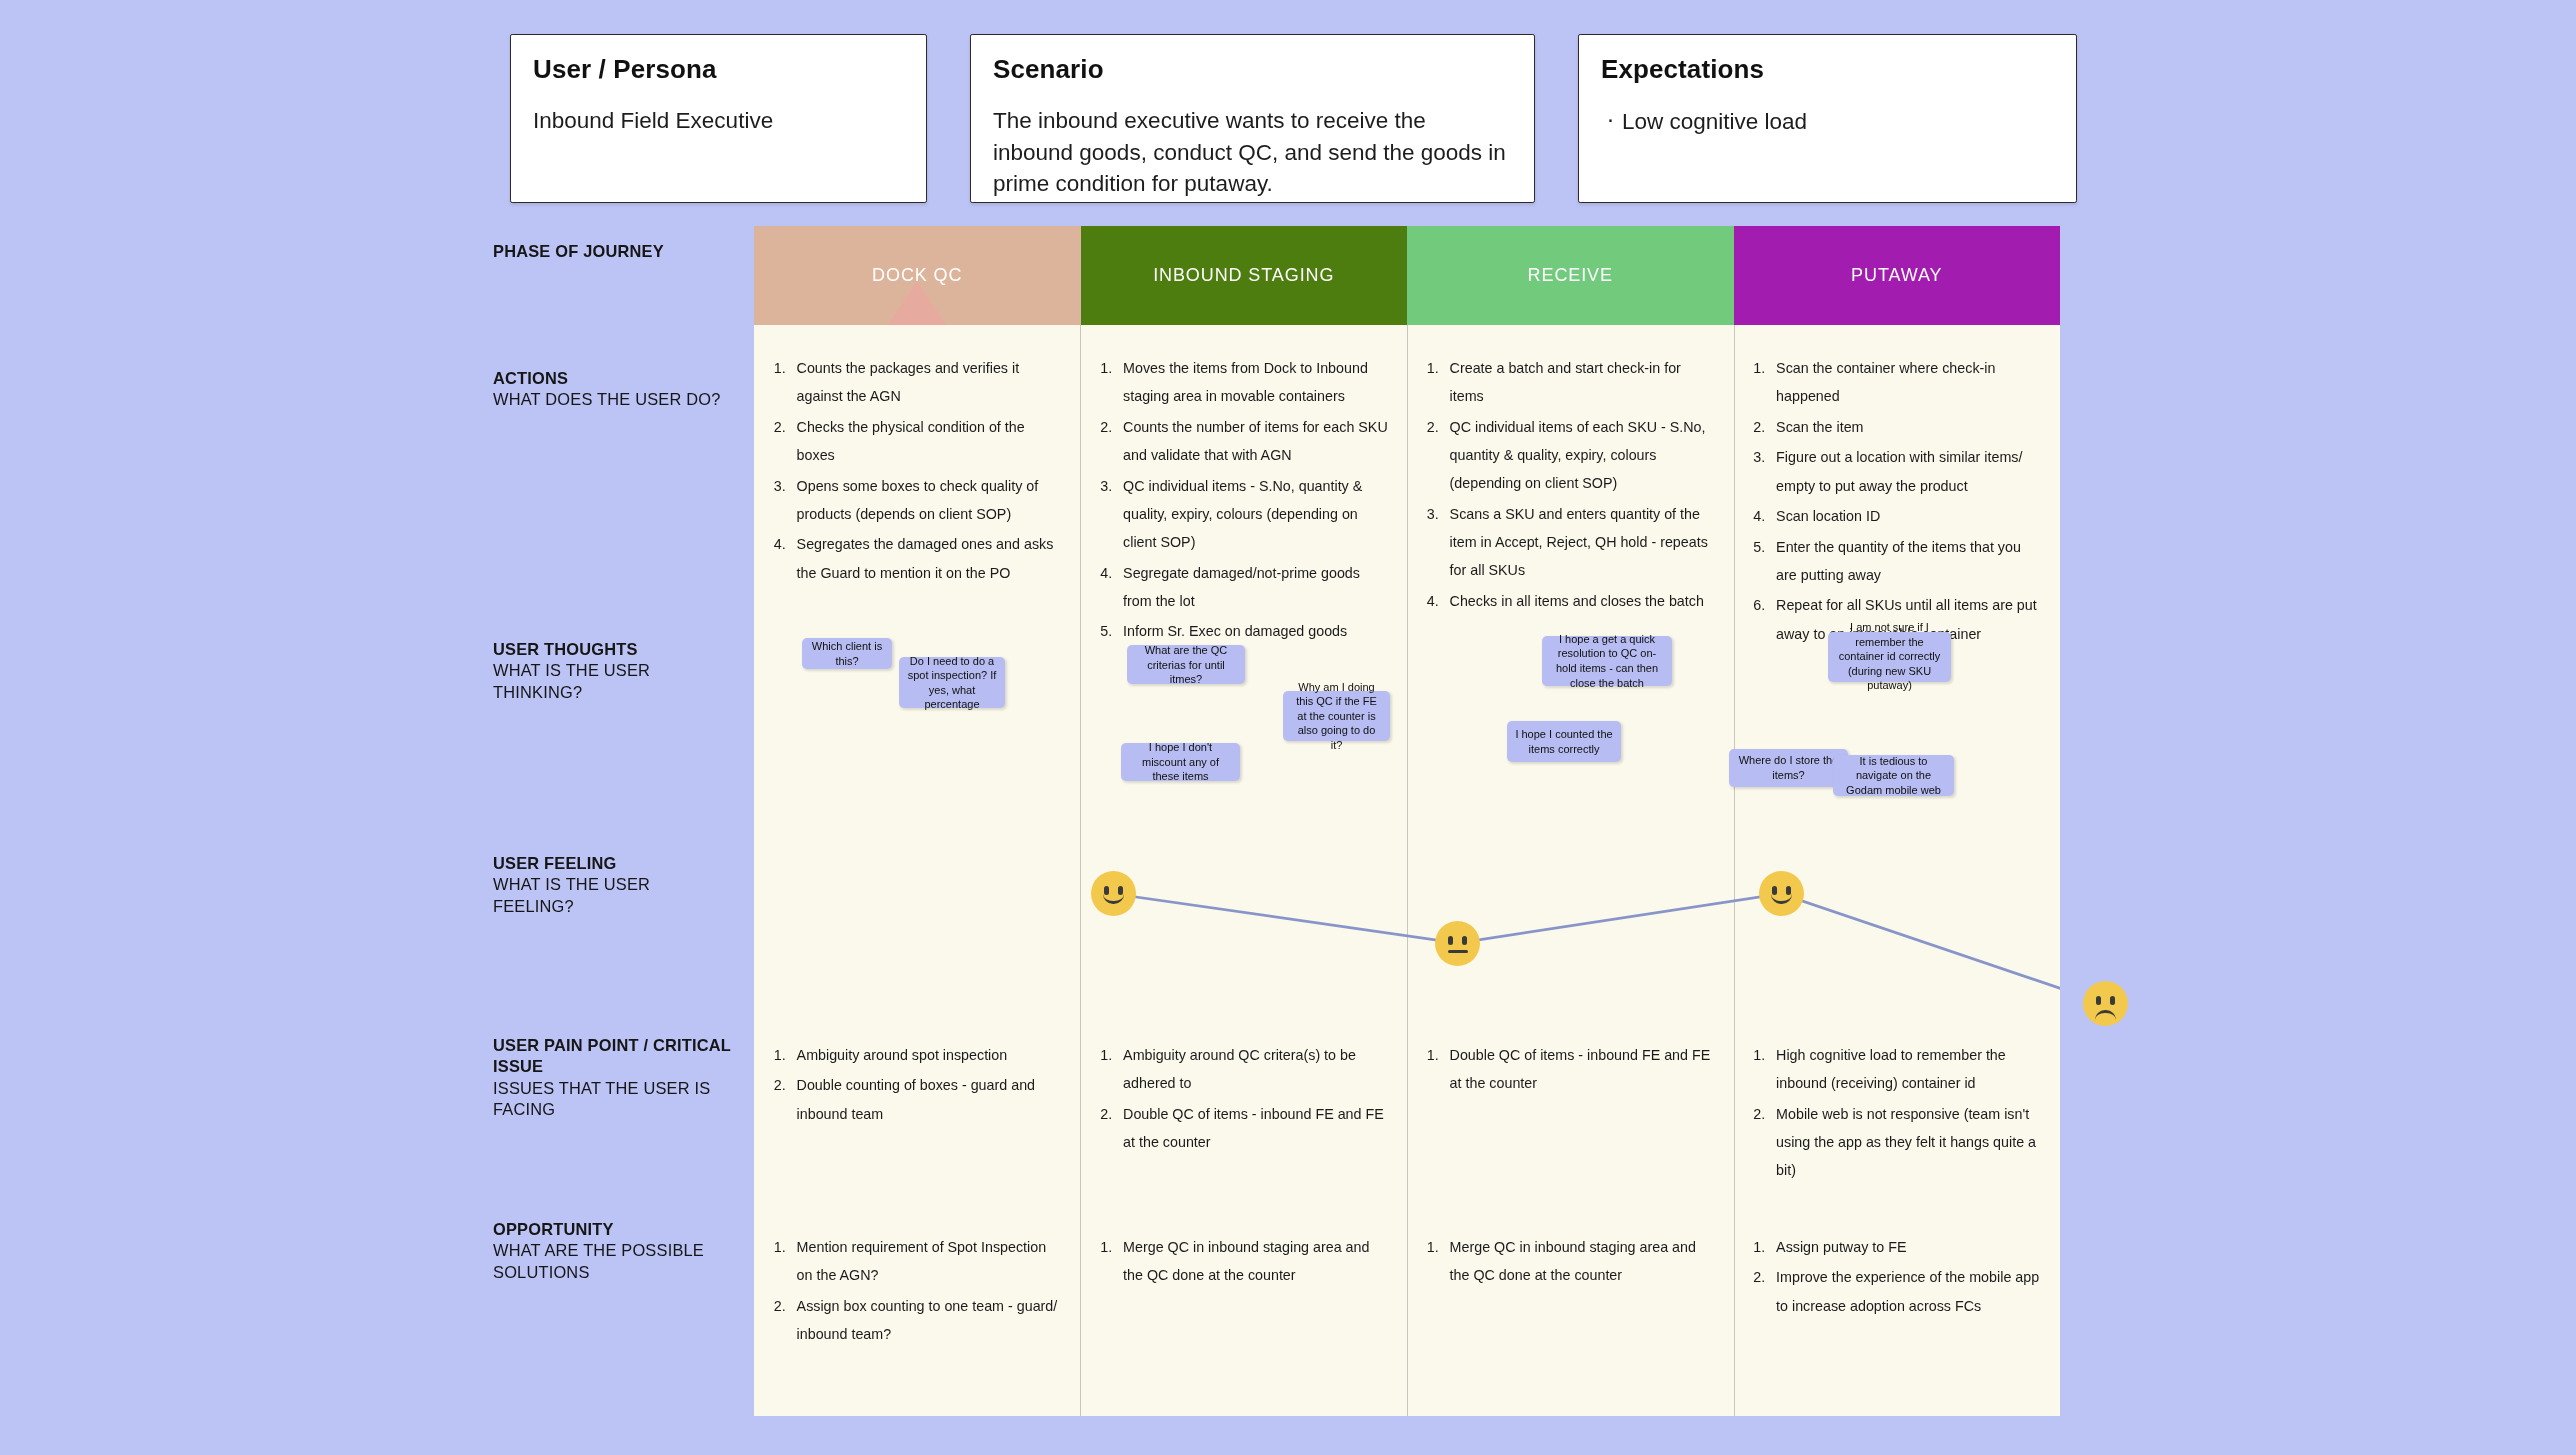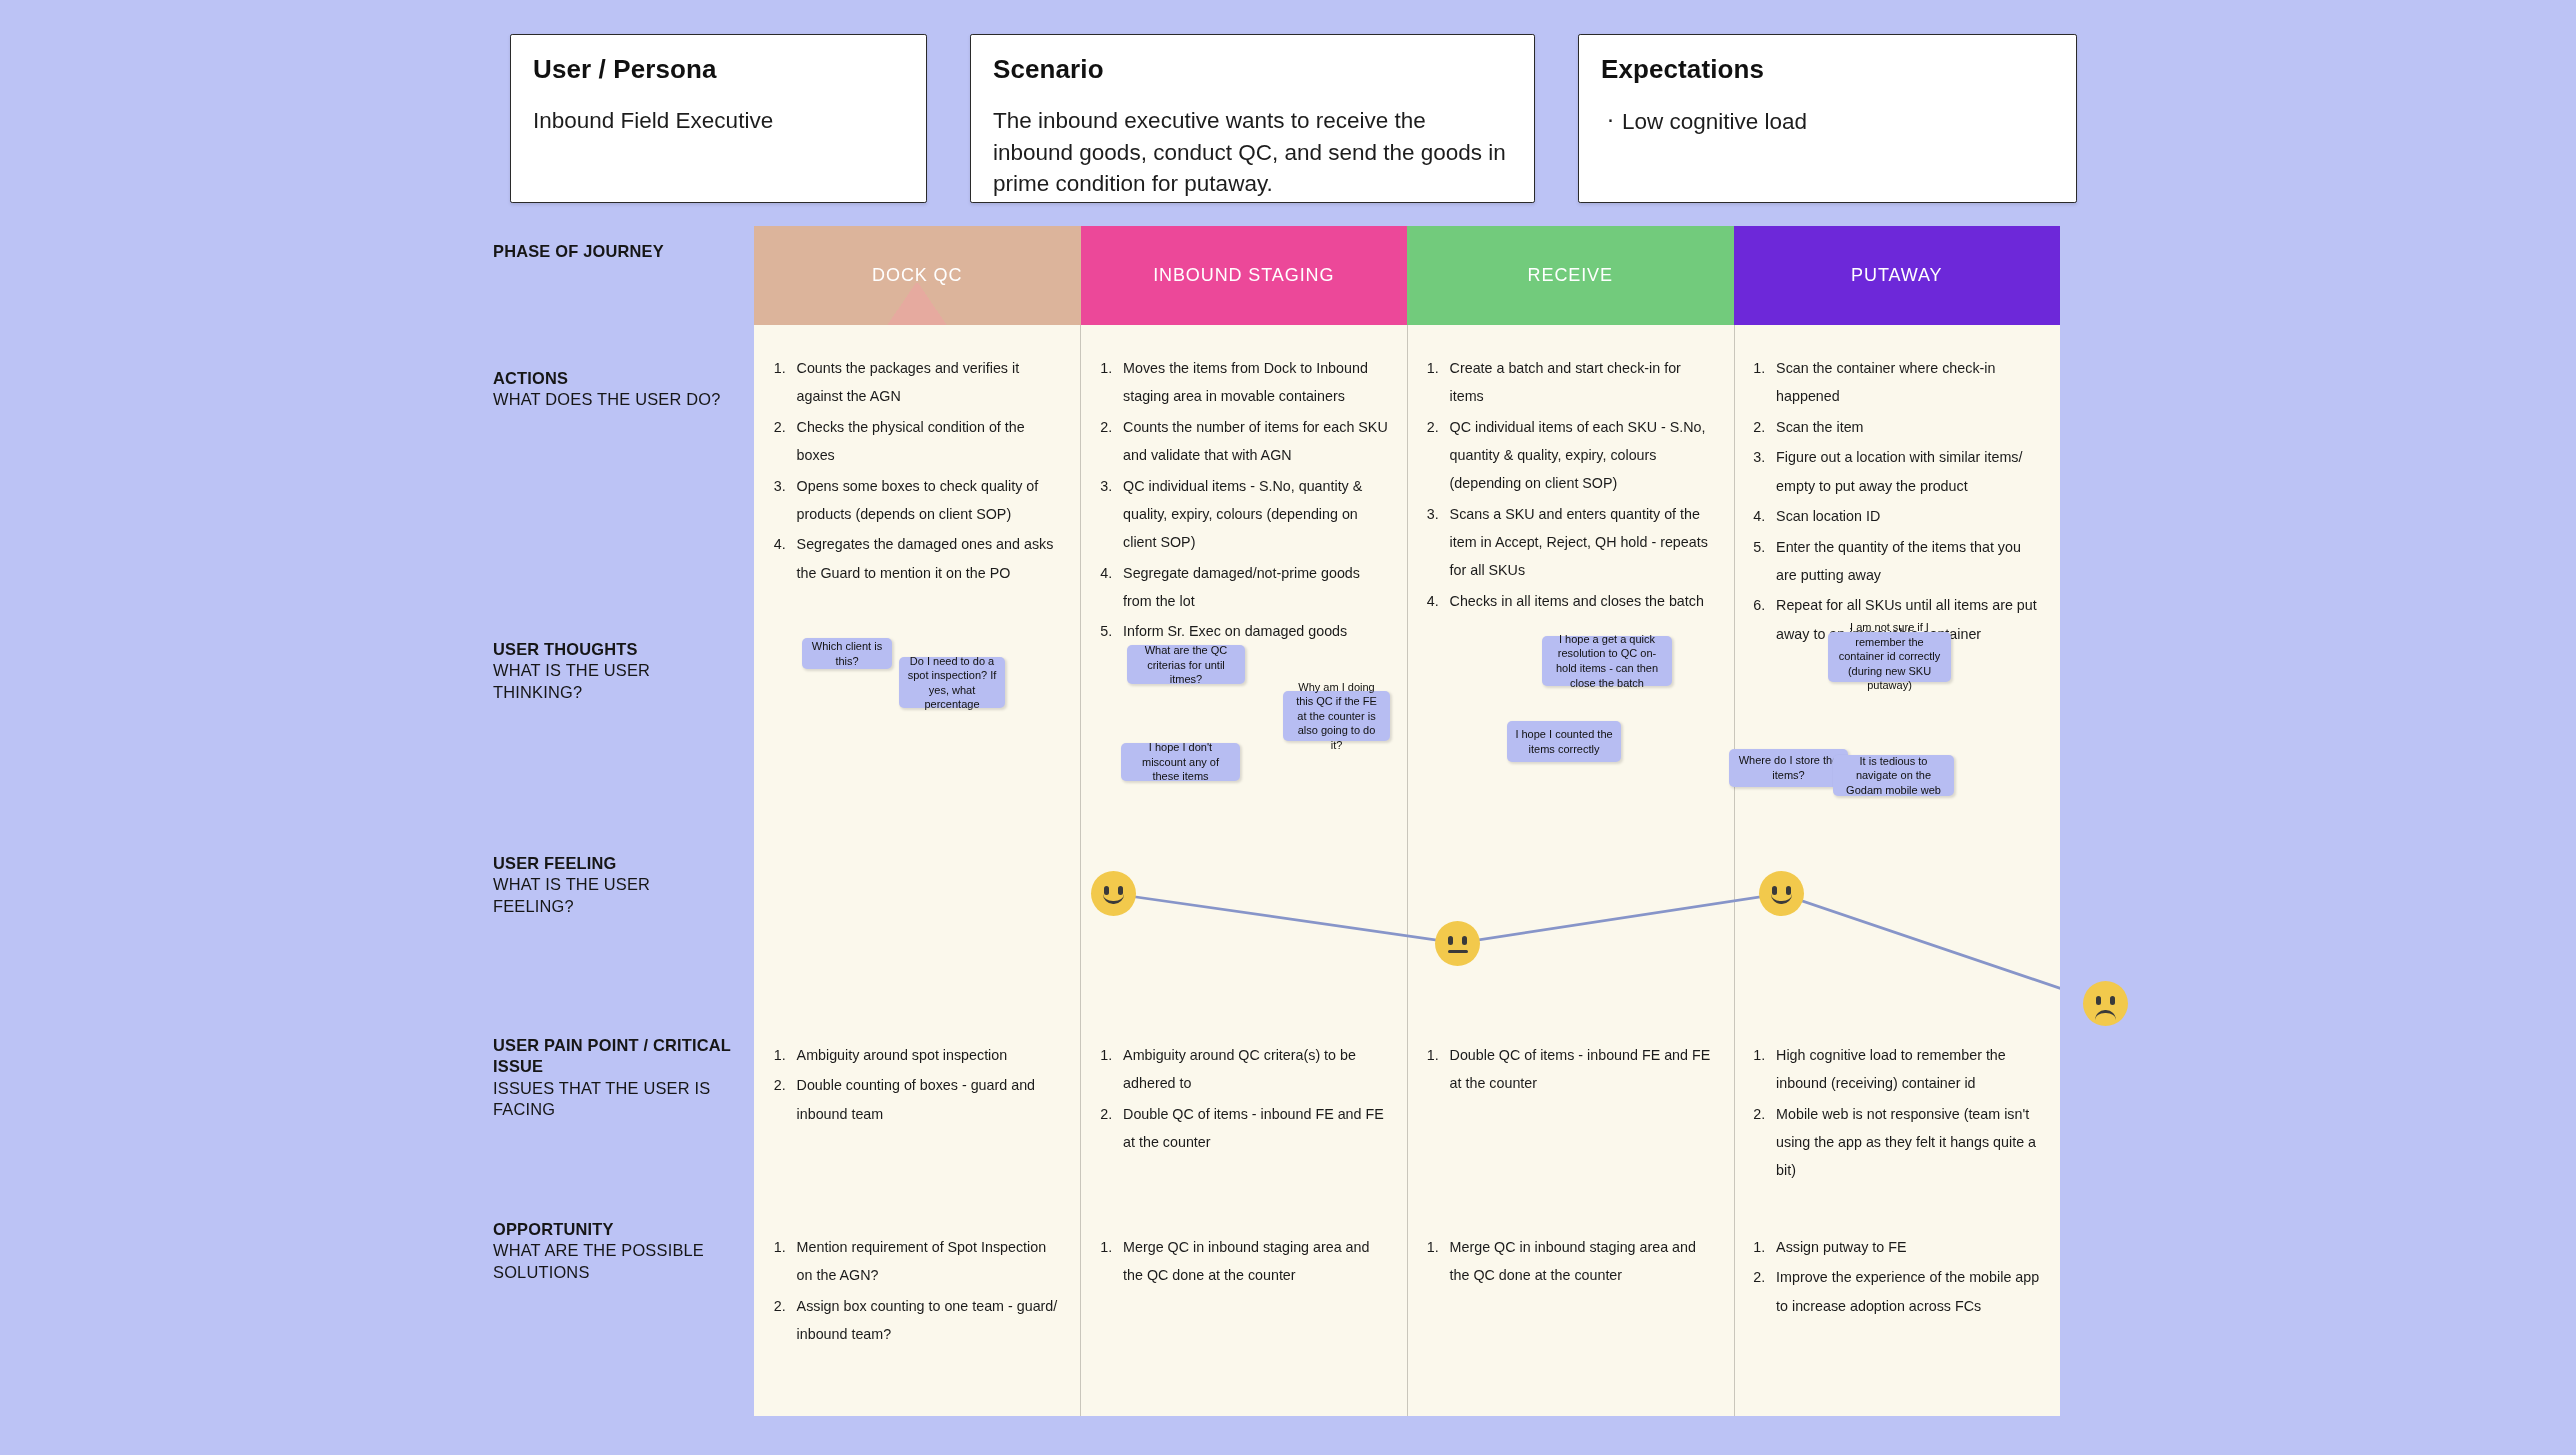--- a/index.html
+++ b/index.html
@@ -99,23 +99,23 @@
     top: 58%;
     transform: translateX(-50%);
     width: 66px;
     height: 49px;
     background:
       linear-gradient(to bottom right, transparent 48%, #e8a9a0 48%) left/50% 100% no-repeat,
       linear-gradient(to bottom left, transparent 48%, #e8a9a0 48%) right/50% 100% no-repeat;
     opacity: 0.85;
   }
   .phase-dock .phase-label { position: relative; z-index: 2; }
-  .phase-staging { background: #ec4899; justify-content: center; }
+  .phase-staging { background: #4d7c0f; justify-content: center; }
   .phase-receive { background: #72cb7c; }
-  .phase-putaway { background: #6d28d9; }
+  .phase-putaway { background: #a21caf; }
 
   
   .col-sep {
     position: absolute;
     top: 324px;
     width: 0.5px;
     height: 1092px;
     background: #c9c6bb;
     z-index: 2;
   }

